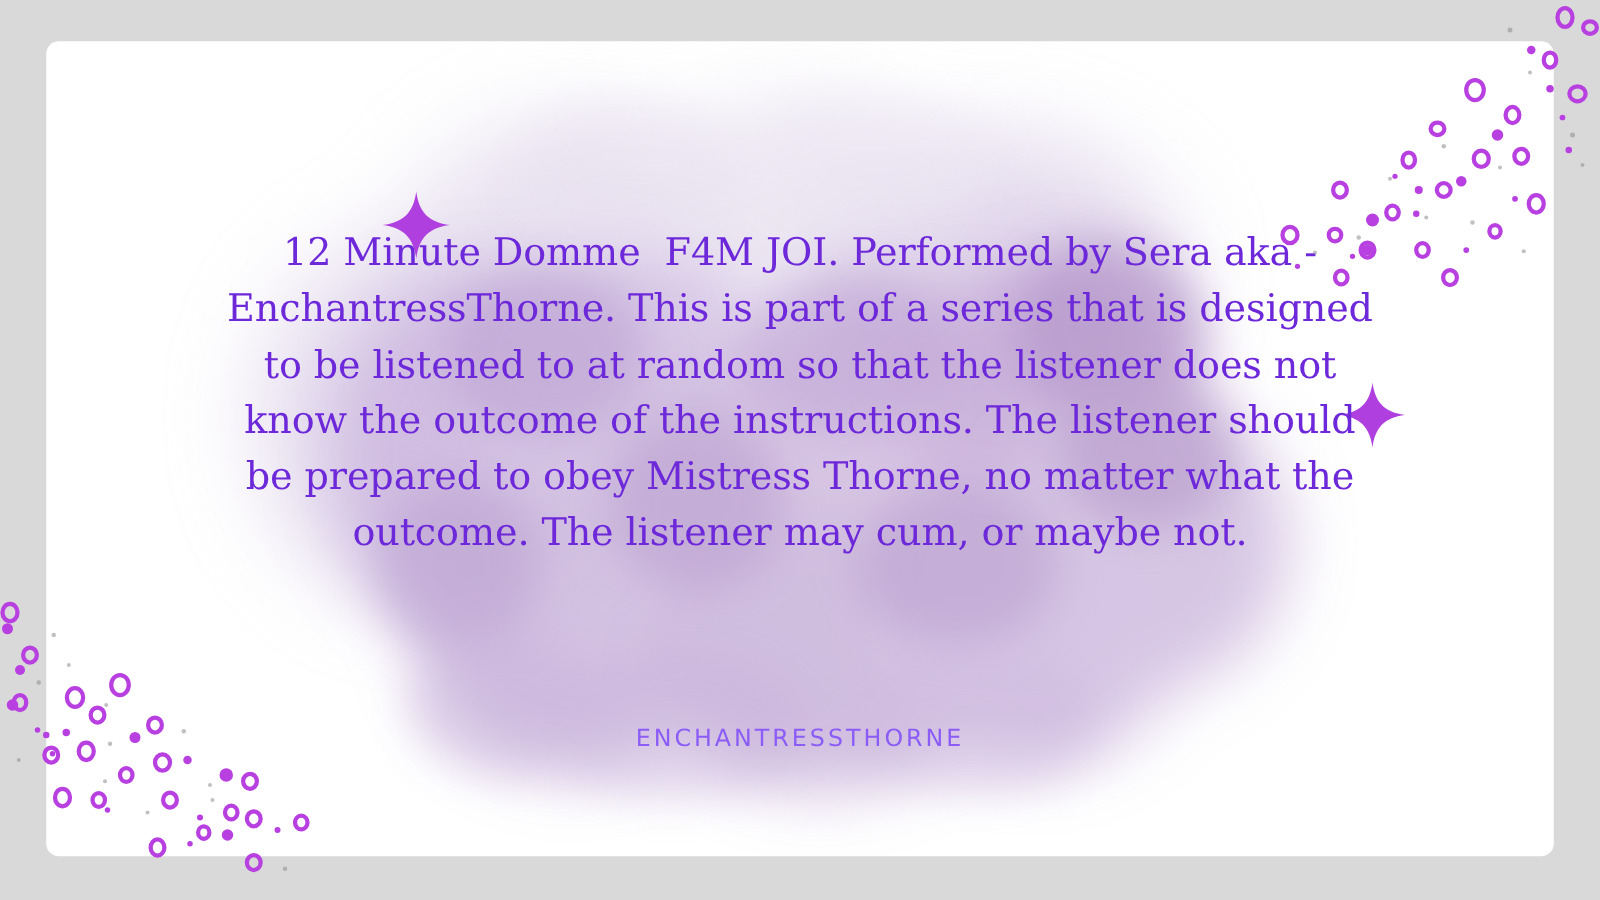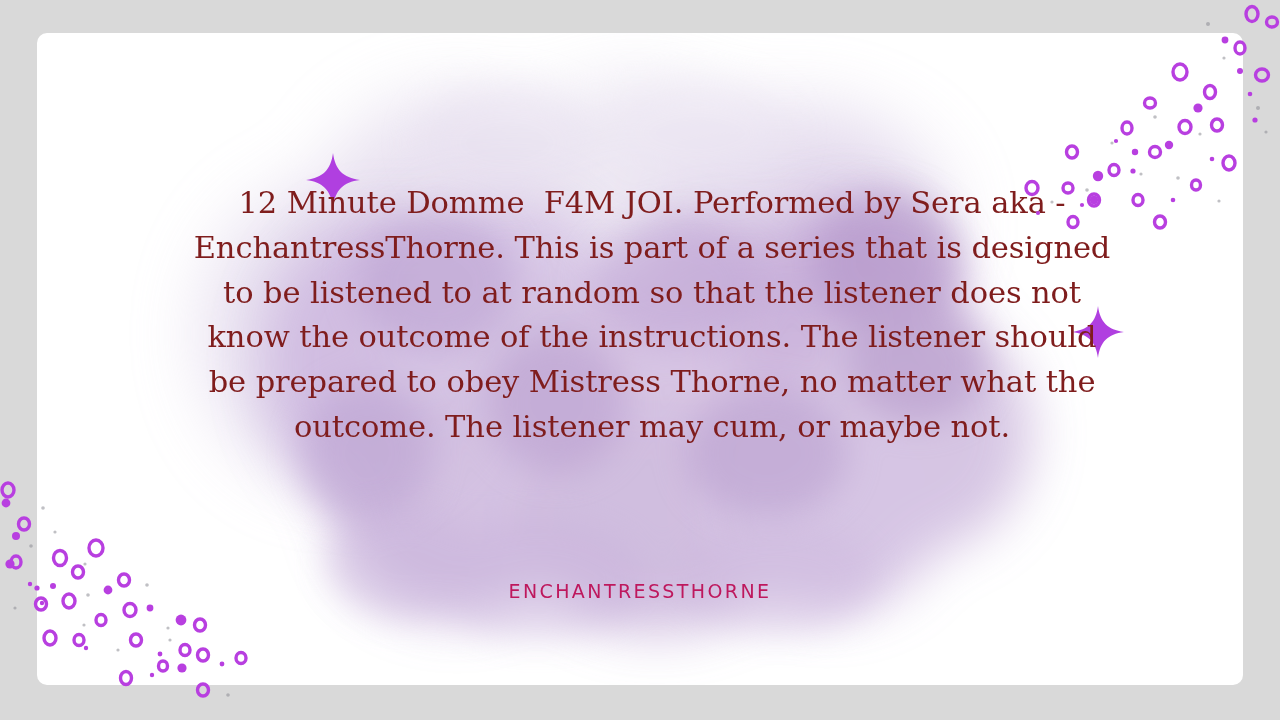--- a/index.html
+++ b/index.html
@@ -39,42 +39,42 @@
     left: 0;
     top: 0;
     width: 1206px;
     height: 652px;
     pointer-events: none;
   }
 
   
   #text-block {
     position: absolute;
-    left: 152px;
+    left: 140px;
     top: 148px;
     width: 926px;
     text-align: center;
     font-family: "DejaVu Serif", serif;
     font-size: 30.5px;
     line-height: 44.8px;
-    color: #7f1d1d;
+    color: #6d28d9;
     letter-spacing: -0.1px;
     white-space: pre-wrap;
   }
 
   #brand-line {
     position: absolute;
     left: 0;
     top: 547px;
     width: 1206px;
     text-align: center;
     font-family: "DejaVu Sans", sans-serif;
     font-size: 19px;
     letter-spacing: 2.4px;
-    color: #be185d;
+    color: #8b5cf6;
   }
 
   
   .sparkle {
     position: absolute;
     pointer-events: none;
   }
   #sparkle-left  { left: 268px; top: 119px; }
   #sparkle-right { left: 1034px; top: 272px; }
 

